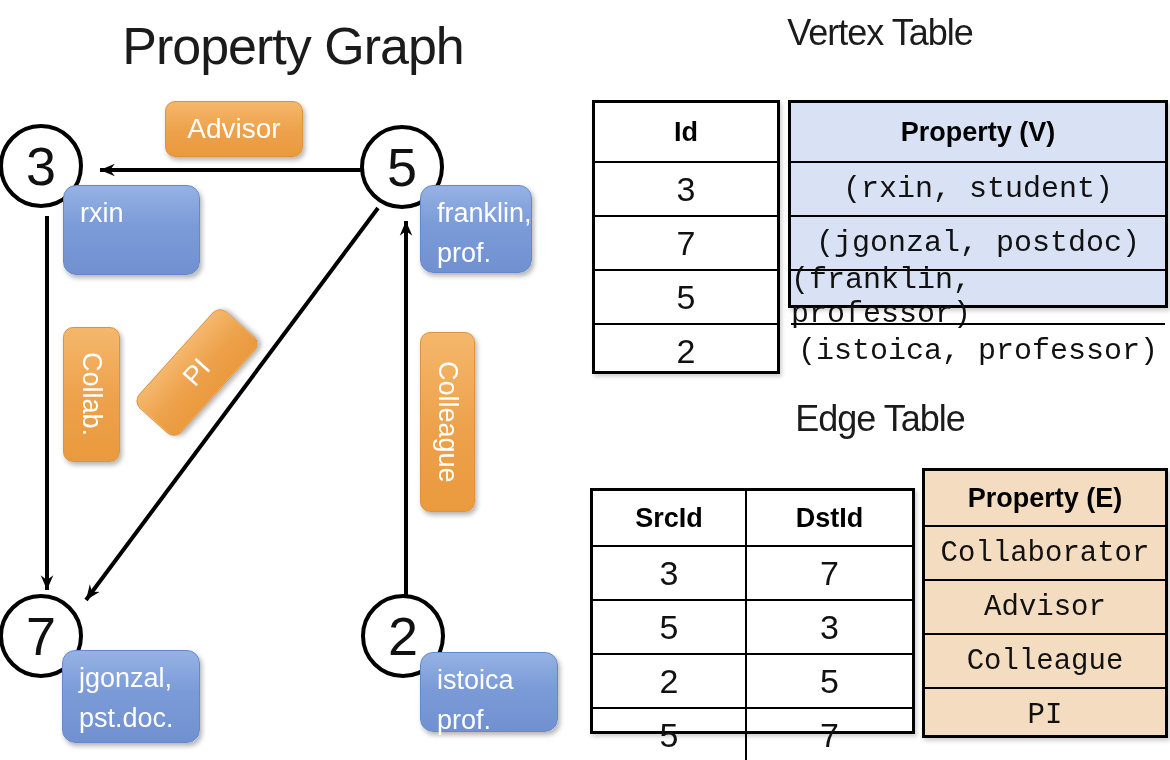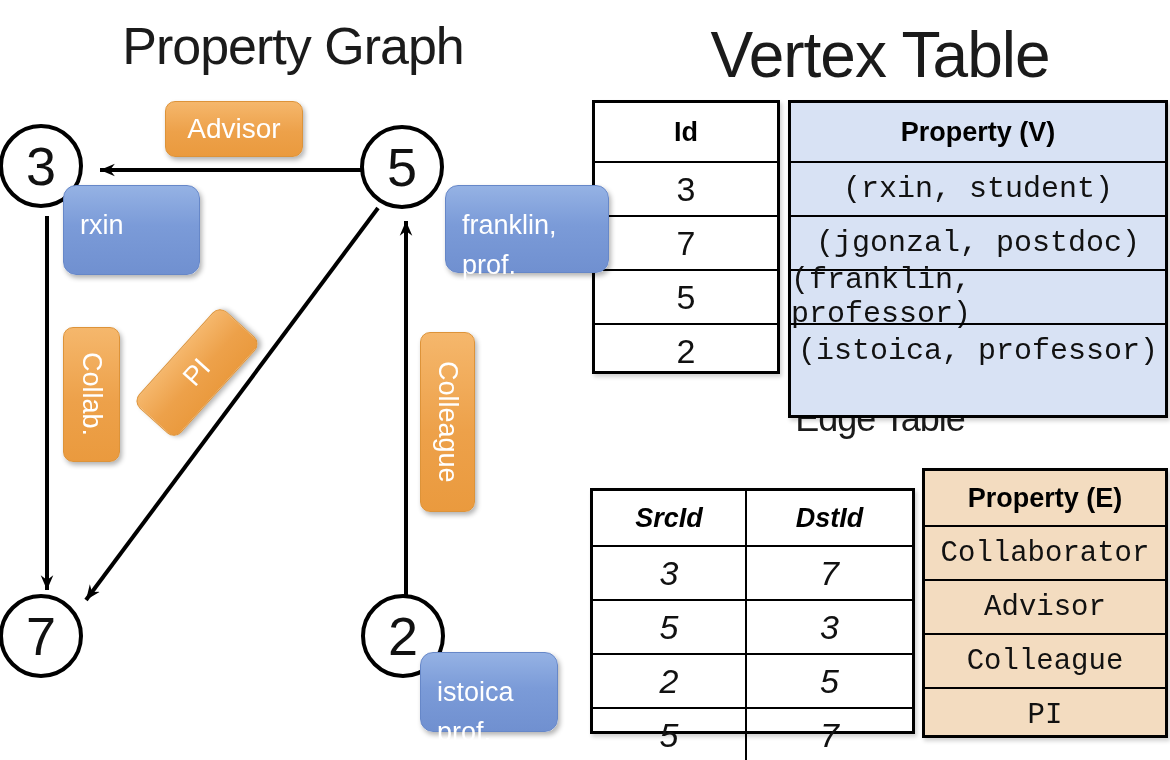--- a/index.html
+++ b/index.html
@@ -3,21 +3,21 @@
 <meta charset="utf-8">
 <style>
   * { margin:0; padding:0; box-sizing:border-box; }
   html,body { background:#fff; }
   body { font-family:"Liberation Sans","DejaVu Sans",sans-serif; }
   .canvas { position:relative; width:1170px; height:760px; background:#ffffff; overflow:hidden; }
 
   
   .big-title { position:absolute; text-align:center; font-weight:300; color:#1b1b1b; letter-spacing:-1px; }
   .title-graph  { left:0;   top:16px;  width:580px; font-size:52px;padding-left:6px; }
-  .title-vertex { left:592px; top:18px;  width:576px; font-size:64px; }
+  .title-vertex { left:592px; top:12px;  width:576px; font-size:36px; }
   .title-edge   { left:592px; top:398px; width:576px; font-size:36px; }
 
   
   .node { position:absolute; width:84px; height:84px; border:4px solid #000; border-radius:50%;
           background:#fff; display:flex; align-items:center; justify-content:center;
           font-size:54px; font-weight:300; color:#111; z-index:3; }
 
   
   .obox { position:absolute; background:linear-gradient(180deg,#f5b76c 0%,#eda14a 55%,#ea9a3e 100%);
           border:1.5px solid #dd9339; border-radius:10px; color:#fff;
@@ -27,45 +27,45 @@
   .obox-collab    { left:63px;  top:327px; width:57px;  height:135px; font-size:27px; }
   .obox-colleague { left:420px; top:332px; width:55px;  height:180px; font-size:27px; }
   .obox-pi        { left:132px; top:344px; width:130px; height:57px; font-size:27px;
                     transform:rotate(-48deg); }
   .vtext { writing-mode:vertical-rl; }
 
   
   .bbox { position:absolute; background:linear-gradient(180deg,#95b2e4 0%,#7b9bd8 45%,#7090d0 100%);
           border:1.5px solid #6687c8; border-radius:13px; color:#fff;
           box-shadow:2px 3px 5px rgba(0,0,0,0.30);
-          font-size:27px; line-height:1.48; padding:20px 8px 0 16px; z-index:5; }
+          font-size:27px; line-height:1.48; padding:8px 8px 0 16px; z-index:5; }
   .bbox-rxin     { left:63px;  top:185px; width:137px; height:90px; }
-  .bbox-franklin { left:420px; top:185px; width:164px; height:88px;margin-left:25px; }
+  .bbox-franklin { left:420px; top:185px; width:112px; height:88px; }
   .bbox-jgonzal  { left:62px;  top:650px; width:138px; height:93px; }
   .bbox-istoica  { left:420px; top:652px; width:138px; height:80px; }
 
   .edges-svg { position:absolute; left:0; top:0; z-index:1; }
   .edges-svg line { stroke:#000; stroke-width:4; }
 
   
   .tbox { position:absolute; border:3px solid #000; box-shadow:2px 3px 4px rgba(0,0,0,0.18);
           display:grid; z-index:2; }
   .cell { display:flex; align-items:center; justify-content:center; color:#111; }
   .cell.hd { font-weight:bold; font-size:27px; color:#000; }
   .cell.num { font-size:34px; font-weight:300; }
   .cell.txt { font-size:30px; font-weight:300;font-family:Liberation Mono, monospace; }
   .rb { border-top:2.5px solid #000; }
   .cb { border-left:2.5px solid #000; }
 
   .vt-id   { left:592px; top:100px; width:188px; height:274px; background:#fff;
              grid-template-rows:58px 54px 54px 54px 54px; grid-template-columns:1fr; }
-  .vt-prop { left:788px; top:100px; width:380px; height:318px; background:#d8e2f4;
+  .vt-prop { left:788px; top:100px; width:380px; height:208px; background:#d8e2f4;
              grid-template-rows:58px 54px 54px 54px 54px; grid-template-columns:1fr; }
   .et-ids  { left:590px; top:488px; width:325px; height:246px; background:#fff;
-             grid-template-rows:54px 54px 54px 54px 54px; grid-template-columns:152px 1fr;font-style:italic; }
+             grid-template-rows:54px 54px 54px 54px 54px; grid-template-columns:152px 1fr; }
   .et-prop { left:922px; top:468px; width:246px; height:270px; background:#f3dcc0;
              grid-template-rows:54px 54px 54px 54px 54px; grid-template-columns:1fr; }
   .et-prop .cell.txt { font-size:29px; }
 </style>
 </head>
 <body>
 
 <div class="canvas">
 
   <div class="big-title title-graph">Property Graph</div>
@@ -110,20 +110,24 @@
     <span>PI</span>
   </div>
 
   <div class="bbox bbox-rxin">
     <div>rxin</div>
   </div>
   <div class="bbox bbox-franklin">
     <div>franklin,</div>
     <div>prof.</div>
   </div>
+  <div class="bbox bbox-jgonzal">
+    <div>jgonzal,</div>
+    <div>pst.doc.</div>
+  </div>
   <div class="bbox bbox-istoica">
     <div>istoica</div>
     <div>prof.</div>
   </div>
 
   <div class="tbox vt-id">
     <div class="cell hd">Id</div>
     <div class="cell num rb">3</div>
     <div class="cell num rb">7</div>
     <div class="cell num rb">5</div>

